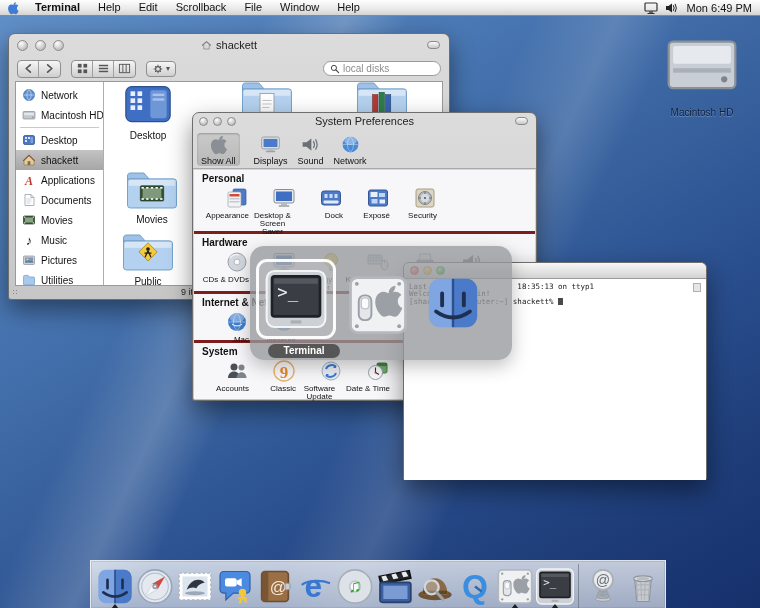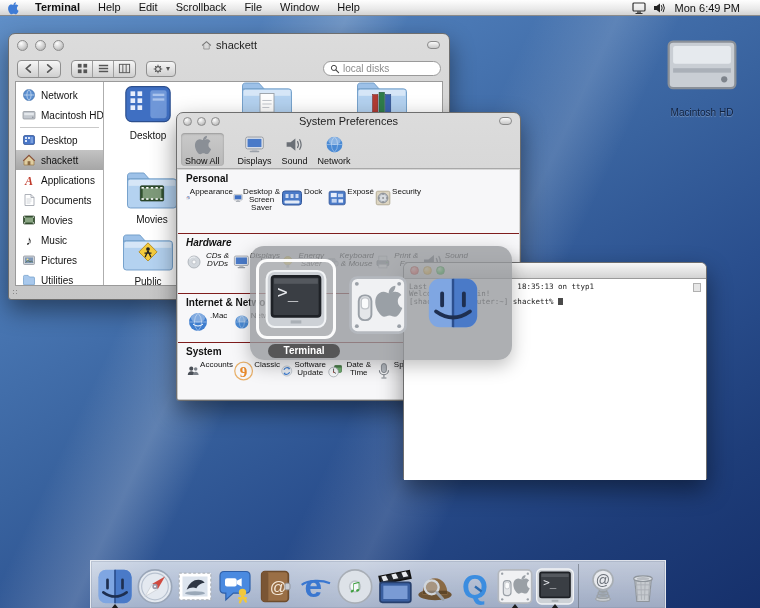--- a/index.html
+++ b/index.html
@@ -11,21 +11,21 @@
 svg{display:block}
 .ic svg{width:100%;height:100%}
 
 
 #menubar{position:absolute;left:0;top:0;width:760px;height:16px;z-index:60;display:flex;align-items:center;
   background:linear-gradient(#fefefe,#e9e9e9 60%,#d2d2d2);border-bottom:1px solid #8a8a8a;font-size:11px}
 #apple-menu{width:26px;height:15px;display:flex;align-items:center;justify-content:center}
 #apple-menu .ic{width:12px;height:14px}
 .menu-item{padding:0 9px;line-height:15px}
 .menu-item.app{font-weight:bold}
-#menubar-right{margin-left:auto;display:flex;align-items:center;gap:4px;padding-right:20px}
+#menubar-right{margin-left:auto;display:flex;align-items:center;gap:4px;padding-right:8px}
 .mb-status{width:16px;height:14px}
 #clock{font-size:11px;padding-left:4px}
 
 
 #hd-desktop-icon{position:absolute;left:662px;top:26px;width:80px;z-index:5;text-align:center}
 #hd-desktop-icon .ic{width:38px;height:36px;margin:0 auto}
 #hd-desktop-icon .lbl{font-size:10px;color:#10213f;text-shadow:0 1px 1px rgba(255,255,255,.35);margin-top:1px}
 
 
 .window{position:absolute;border:1px solid #6e6e6e;border-radius:7px 7px 3px 3px;box-shadow:0 10px 24px rgba(0,0,0,.45)}
@@ -64,35 +64,35 @@
 #f-content{position:relative;flex:1;background:#fff;overflow:hidden}
 .fitem{position:absolute;text-align:center}
 .fitem .ic{margin:0 auto}
 .fitem .lbl{font-size:10px;margin-top:1px;color:#111}
 #f-status{position:absolute;left:0;right:0;bottom:0;height:13px}
 #f-status .grip{position:absolute;left:3px;bottom:3px;width:7px;height:7px;
   background-image:radial-gradient(#8a8a8a 1px, transparent 1px);background-size:3px 3px}
 #f-status .txt{position:absolute;left:172px;bottom:2px;font-size:9px;color:#222}
 
 
-#sysprefs{left:176px;top:112px;width:345px;height:289px;z-index:20}
+#sysprefs{left:192px;top:112px;width:345px;height:289px;z-index:20}
 #sysprefs .titlebar{height:16px;padding-left:6px;gap:5px}
 #sysprefs .wtitle{font-size:11px}
 #sysprefs .pill{position=absolute;position:absolute;right:8px;top:4px}
 #sp-toolbar{height:40px;display:flex;align-items:flex-end;padding:2px 0 2px 4px;border-bottom:1px solid #a8a8a8}
 .sp-tool{display:flex;flex-direction:column;align-items:center;justify-content:flex-end;padding:1px 4px 0;margin-right:2px}
 .sp-tool .ic{width:21px;height:21px}
 .sp-tool .lbl{font-size:9px;white-space:nowrap;margin-top:1px}
 .sp-tool.selected{background:linear-gradient(#c9c9c9,#b9b9b9);border-radius:4px;box-shadow:inset 0 1px 2px rgba(0,0,0,.25);margin-right:10px}
 #sp-content{position:absolute;left:1px;right:1px;top:57px;bottom:1px;background:#f7f7f9}
-.sp-section{padding:2px 0 0 8px;border-bottom:1px solid #7f1d1d}
+.sp-section{padding:2px 0 0 8px;border-bottom:3px solid #7f1d1d}
 .sp-section:last-child{border-bottom:none}
 .sp-section .hdr{font-size:10px;font-weight:bold;margin:1px 0 2px}
 .sp-row{display:flex}
-.sp-item{width:47px;display:flex;flex-direction:row;align-items:flex-start}
+.sp-item{width:47px;display:flex;flex-direction:column;align-items:flex-end}
 .sp-item .ic{width:24px;height:24px}
 .sp-item .lbl{font-size:8px;line-height:8px;text-align:center;margin-top:2px}
 
 
 #terminal{left:403px;top:262px;width:304px;height:218px;z-index:30;background:#fff;border-radius:6px 6px 2px 2px}
 #terminal .titlebar{height:16px;padding-left:6px;gap:4px;background:linear-gradient(#f7f7f7,#d3d3d3);border-bottom:1px solid #9a9a9a;border-radius:6px 6px 0 0}
 #terminal .wtitle{font-size:10px}
 #t-body{position:relative;height:201px;background:#fff;padding:4px 0 0 5px;font-family:"DejaVu Sans Mono",monospace;font-size:7.5px;line-height:7.4px;color:#222}
 .tline{white-space:pre}
 #t-cursor{display:inline-block;width:4.5px;height:7px;background:#4a4a4a;vertical-align:-1px}
@@ -529,21 +529,21 @@
                 <circle cx="12" cy="12" r="6.5" fill="#b8bdc4" stroke="#7e838a"></circle>
                 <circle cx="12" cy="12" r="4.2" fill="#d8dce0"></circle>
                 <circle cx="12" cy="12" r="1" fill="#555"></circle>
                 <path d="M12 6v2M12 16v2M6 12h2M16 12h2" stroke="#555" stroke-width="0.8"></path>
               </svg>
             </span>
             <div class="lbl">Security</div>
           </div>
         </div>
       </div>
-      <div class="sp-section" style="height: 60px; font-style: italic;">
+      <div class="sp-section" style="height: 60px;">
         <div class="hdr">Hardware</div>
         <div class="sp-row">
           <div class="sp-item">
             <span class="ic">
               <svg viewBox="0 0 24 24" xmlns="http://www.w3.org/2000/svg">
                 <circle cx="12" cy="12" r="9" fill="#d2d7dd" stroke="#9aa0a8"></circle>
                 <circle cx="12" cy="12" r="3" fill="#f4f6f8" stroke="#b8bcc2"></circle>
                 <circle cx="12" cy="12" r="1.3" fill="#fff"></circle>
                 <path d="M5 8a8 8 0 019-3" stroke="#eef1f4" stroke-width="1.5" fill="none"></path>
               </svg>

